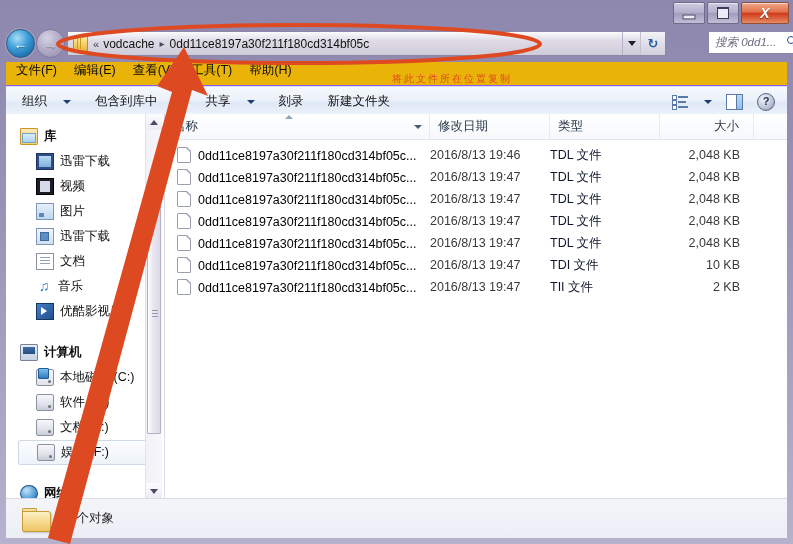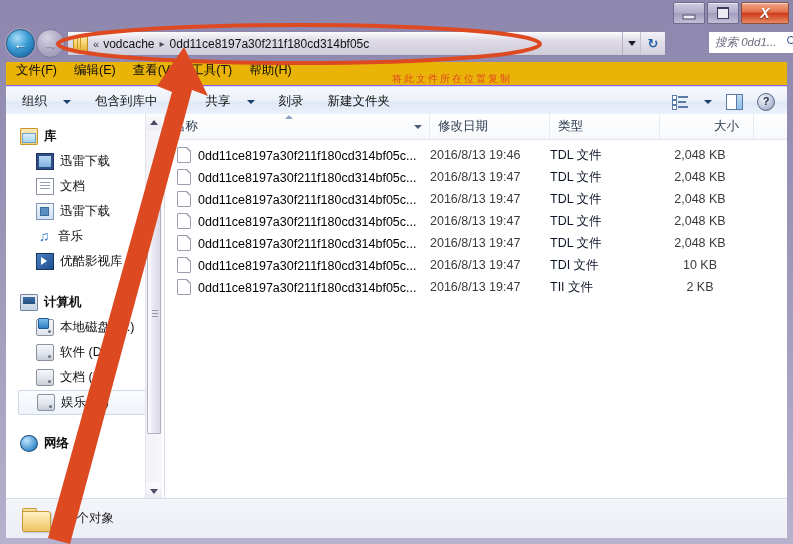--- a/index.html
+++ b/index.html
@@ -179,21 +179,21 @@
     border-left:4px solid transparent;border-right:4px solid transparent;border-bottom:4px solid #8fa4bf;}
   .hdr-caret{position:absolute;right:7px;top:50%;margin-top:-2px;
     border-left:4px solid transparent;border-right:4px solid transparent;border-top:4px solid #4a5b73;}
 
   .rows{padding-top:4px;}
   .frow{display:flex;align-items:center;height:22px;font-size:12.5px;}
   .fc{box-sizing:border-box;white-space:nowrap;overflow:hidden;}
   .fc.name{width:265px;display:flex;align-items:flex-end;padding-left:12px;color:#000000;}
   .fc.date{width:120px;color:#3a3a3a;}
   .fc.type{width:110px;color:#0f172a;}
-  .fc.size{width:94px;text-align:center;padding-right:14px;color:#3a3a3a;}
+  .fc.size{width:94px;text-align:right;padding-right:14px;color:#3a3a3a;}
   .fico{width:12px;height:14px;margin-right:7px;flex:none;position:relative;
     background:#fff;border:1px solid #9aa0ae;border-radius:1px;}
   .fico:after{content:"";position:absolute;right:-1px;top:-1px;border-left:4px solid transparent;
     border-top:4px solid #fff;border-right:0;filter:drop-shadow(-1px 1px 0 #9aa0ae);}
 
   
   .statusbar{position:absolute;left:0;right:0;bottom:0;height:39px;
     background:linear-gradient(180deg,#f4f5fa 0%,#eceef6 100%);
     border-top:1px solid #d8dbe8;display:flex;align-items:center;padding-left:16px;}
   .sb-folder{width:30px;height:26px;position:relative;margin-right:14px;}
@@ -313,26 +313,34 @@
           <div class="nav-group">
             <div class="nav-item root">
               <span class="ni ic-lib"></span>
               <span>库</span>
             </div>
             <div class="nav-item child">
               <span class="ni ic-film"></span>
               <span>迅雷下载</span>
             </div>
             <div class="nav-item child">
+              <span class="ni ic-film2"></span>
+              <span>视频</span>
+            </div>
+            <div class="nav-item child">
+              <span class="ni ic-pic"></span>
+              <span>图片</span>
+            </div>
+            <div class="nav-item child">
+              <span class="ni ic-dl"></span>
+              <span>迅雷下载</span>
+            </div>
+            <div class="nav-item child">
               <span class="ni ic-doc"></span>
               <span>文档</span>
-            </div>
-            <div class="nav-item child">
-              <span class="ni ic-dl"></span>
-              <span>迅雷下载</span>
             </div>
             <div class="nav-item child">
               <span class="ni ic-music">♫</span>
               <span>音乐</span>
             </div>
             <div class="nav-item child">
               <span class="ni ic-youku"></span>
               <span>优酷影视库</span>
             </div>
           </div>

